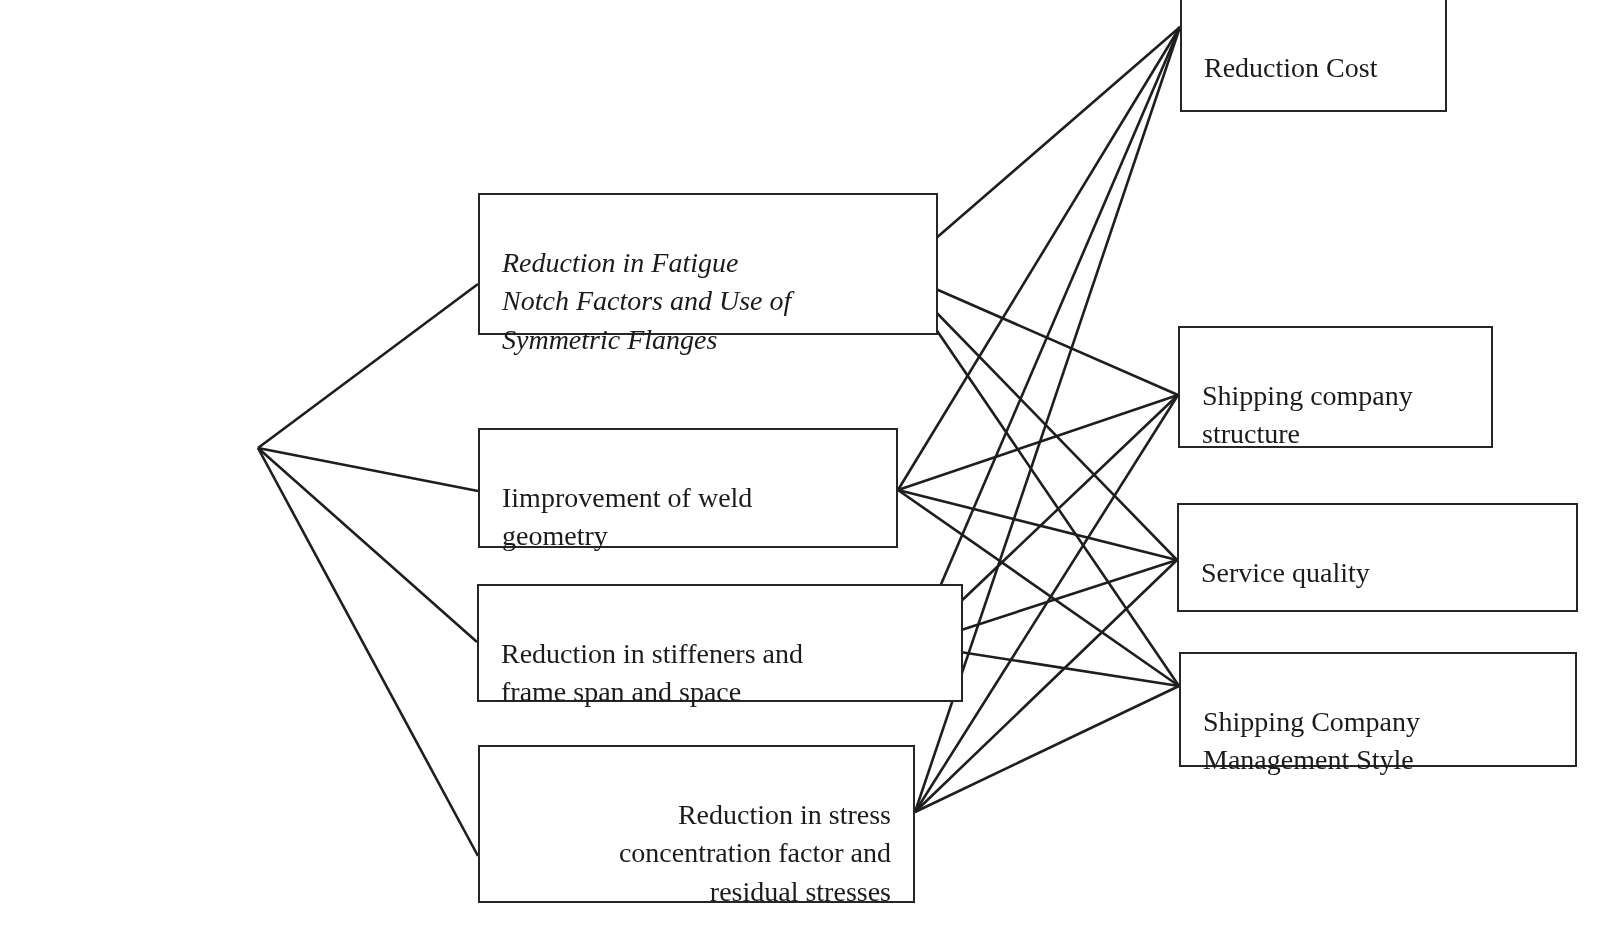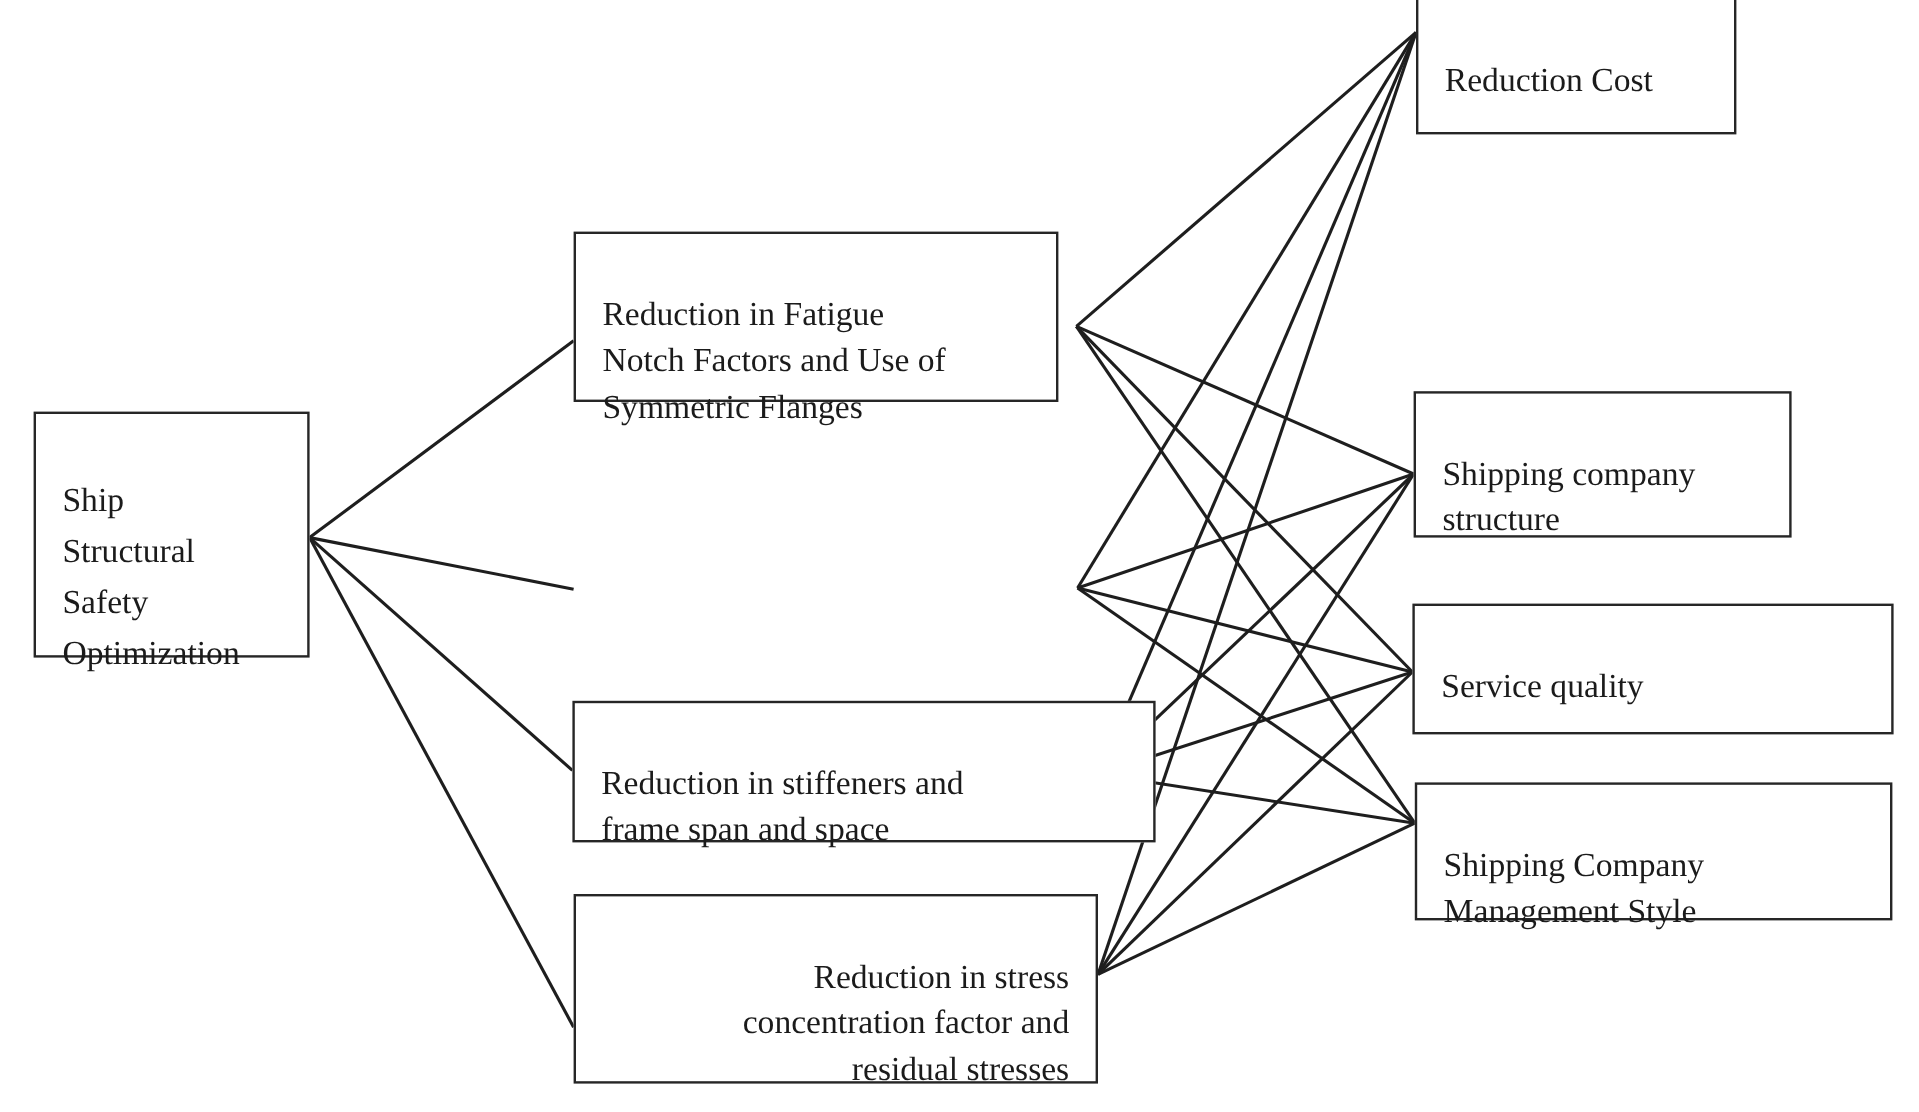--- a/index.html
+++ b/index.html
@@ -51,33 +51,31 @@
       <line x1="915" y1="645" x2="1180" y2="27" stroke="#1e1e1e" stroke-width="2.6"></line>
       <line x1="915" y1="645" x2="1178" y2="395" stroke="#1e1e1e" stroke-width="2.6"></line>
       <line x1="915" y1="645" x2="1177" y2="560" stroke="#1e1e1e" stroke-width="2.6"></line>
       <line x1="915" y1="645" x2="1179" y2="686" stroke="#1e1e1e" stroke-width="2.6"></line>
       <line x1="915" y1="812" x2="1180" y2="27" stroke="#1e1e1e" stroke-width="2.6"></line>
       <line x1="915" y1="812" x2="1178" y2="395" stroke="#1e1e1e" stroke-width="2.6"></line>
       <line x1="915" y1="812" x2="1177" y2="560" stroke="#1e1e1e" stroke-width="2.6"></line>
       <line x1="915" y1="812" x2="1179" y2="686" stroke="#1e1e1e" stroke-width="2.6"></line>
     </svg>
 
-  <div class="node node-root" style="left: 28px; top: 343px; width: 230px; height: 205px;">
-    <span class="label">Ship
-Structural
-Safety
-Optimization</span>
-  </div>
 
-  <div class="node" style="left: 478px; top: 193px; width: 404px; height: 142px;">
+  <div class="node" style="left: 478px; top: 193px; width: 460px; height: 142px; font-style: italic;">
     <span class="label">Reduction in Fatigue
 Notch Factors and Use of
 Symmetric Flanges</span>
   </div>
 
+  <div class="node" style="left: 478px; top: 428px; width: 420px; height: 120px;">
+    <span class="label">Iimprovement of weld
+geometry</span>
+  </div>
 
   <div class="node" style="left: 477px; top: 584px; width: 486px; height: 118px;">
     <span class="label">Reduction in stiffeners and
 frame span and space</span>
   </div>
 
   <div class="node" style="left: 478px; top: 745px; width: 437px; height: 158px; text-align: right;">
     <span class="label">Reduction in stress
 concentration factor and
 residual stresses</span>

